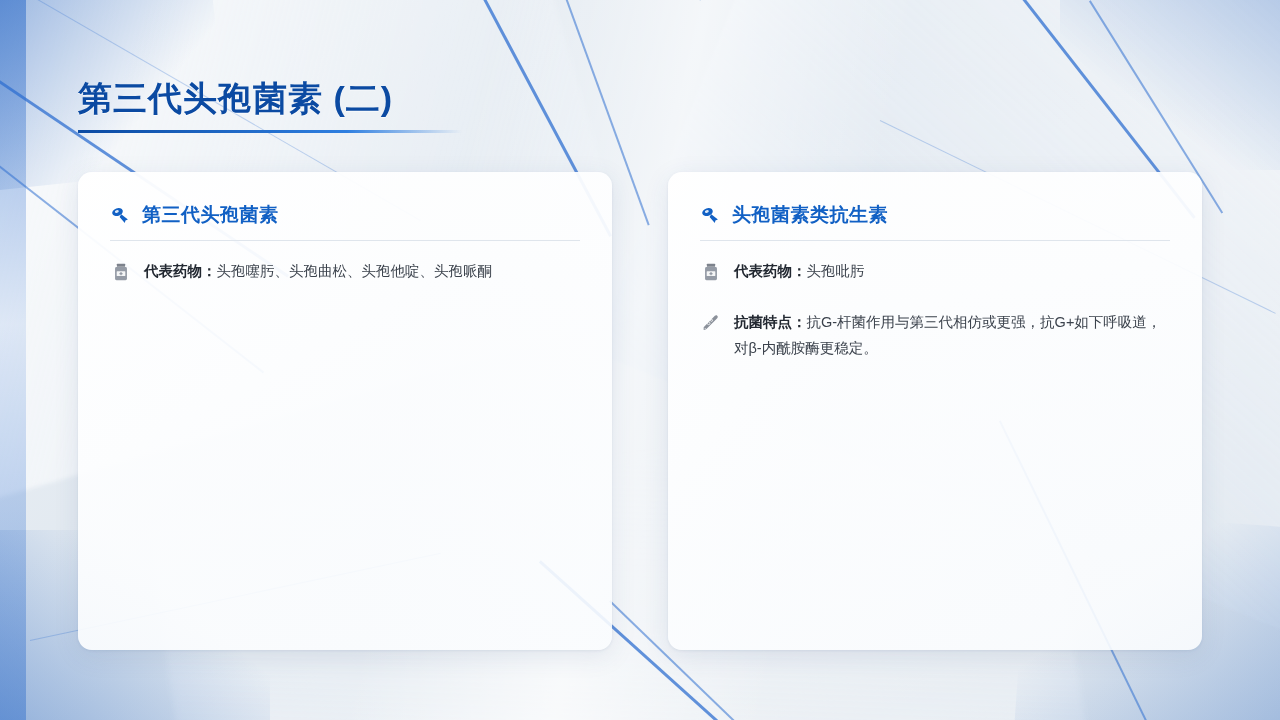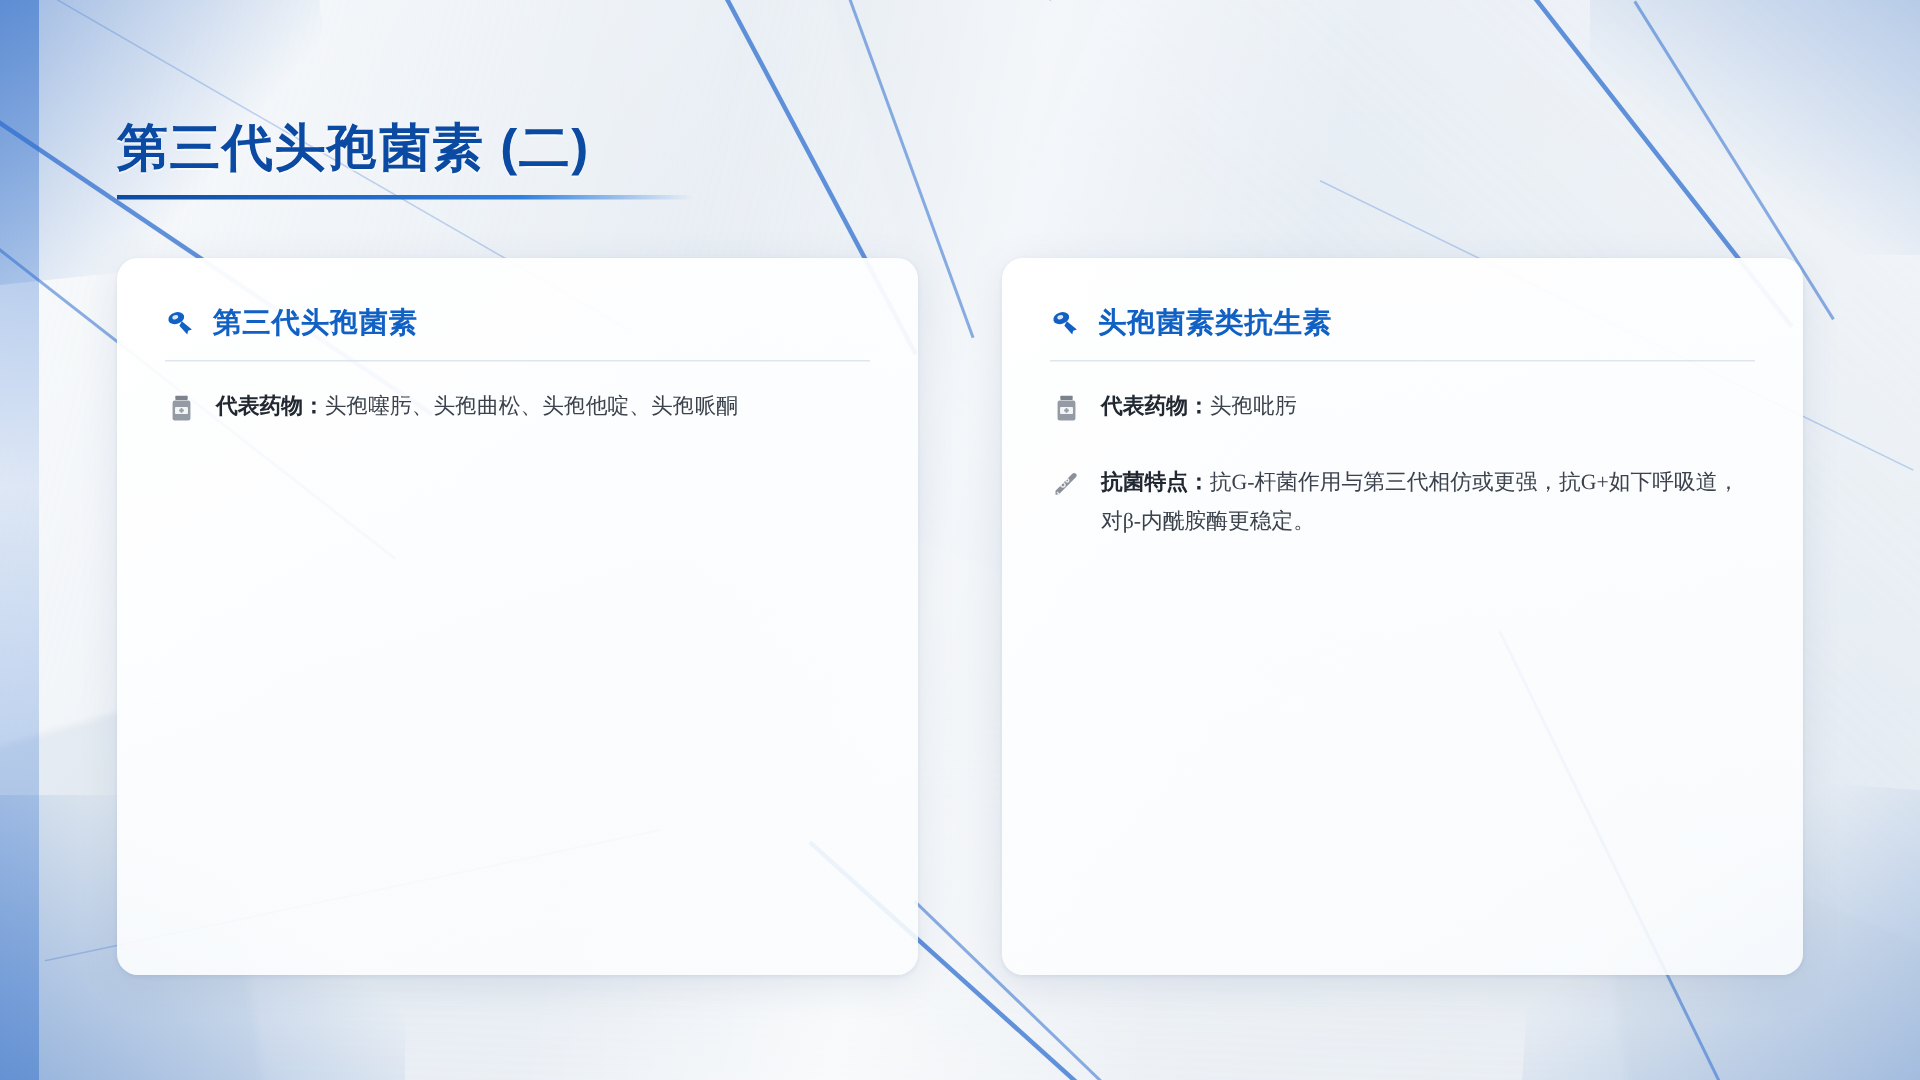--- a/index.html
+++ b/index.html
@@ -163,21 +163,20 @@
   }
 
   .ribbon-icon {
     width: 20px; height: 20px;
     display: inline-block;
     flex: 0 0 auto;
   }
 
   .rows {
     margin-top: 18px;
-    font-family: Liberation Serif, serif;
   }
   .row {
     display: flex;
     align-items: flex-start;
     gap: 12px;
     margin-bottom: 26px;
   }
   .row:last-child { margin-bottom: 0; }
 
   .row-icon {

